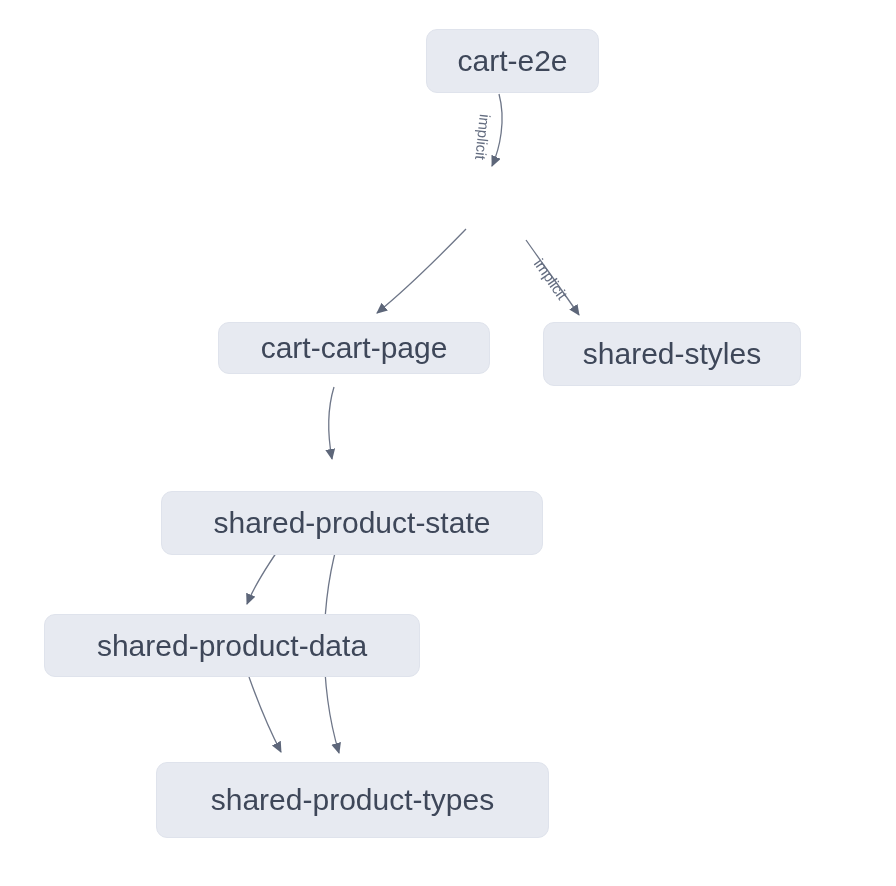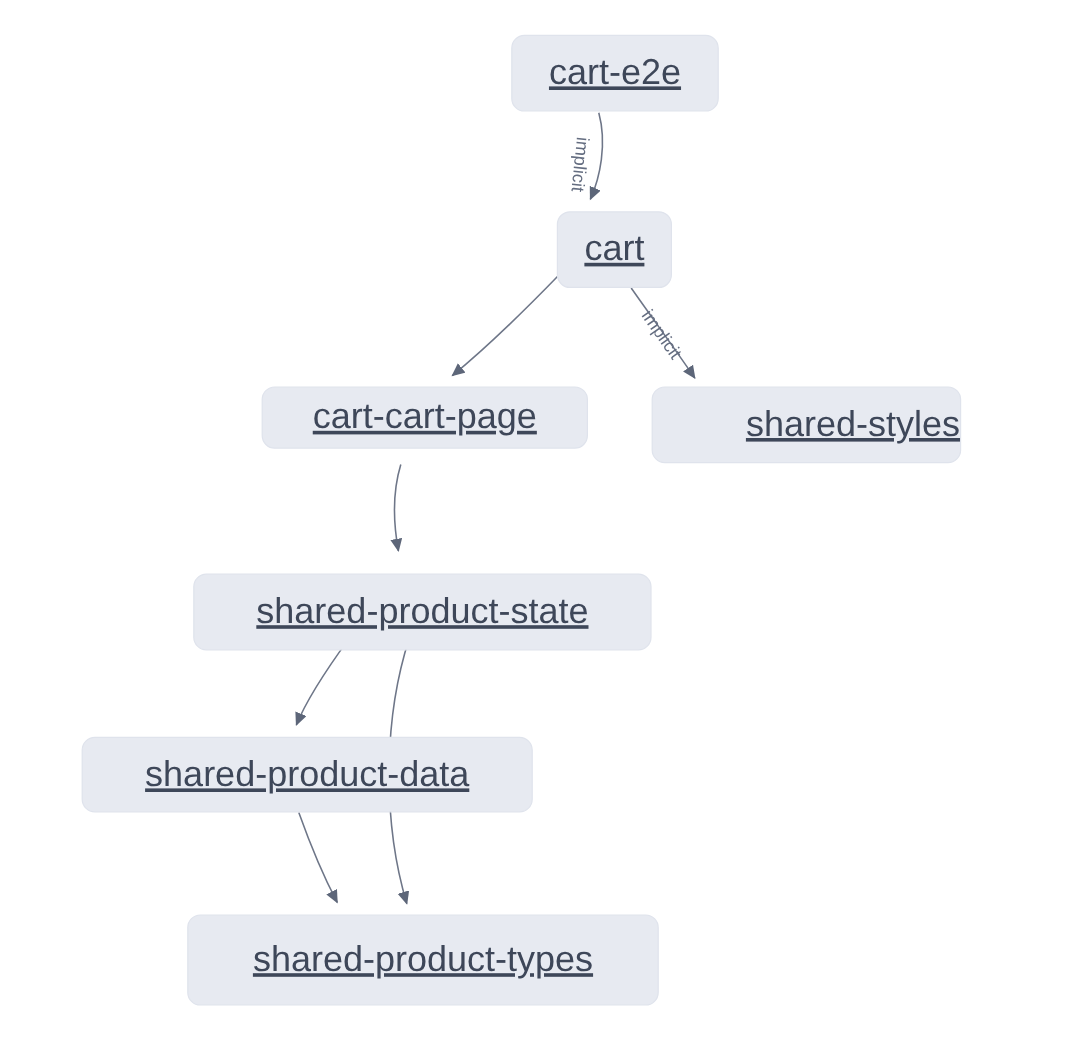--- a/index.html
+++ b/index.html
@@ -29,21 +29,20 @@
     border-radius: 11px;
     display: flex;
     align-items: center;
     justify-content: center;
     color: #3e4759;
     font-size: 30px;
     line-height: 1;
     white-space: nowrap;
     box-sizing: border-box;
     cursor: pointer;
-    text-decoration: underline;
   }
   .edge-label {
     position: absolute;
     z-index: 1;
     font-size: 15px;
     color: #646d80;
     white-space: nowrap;
     pointer-events: none;
   }
   .edge-label.vertical {
@@ -79,37 +78,34 @@
     </g>
   </svg>
 
   <div class="edge-label vertical">implicit</div>
   <div class="edge-label diagonal">implicit</div>
 
   <div class="node" style="left:426px; top:29px; width:173px; height:64px;">
     <span>cart-e2e</span>
   </div>
 
-  <div class="node" style="left:464px; top:176px; width:96px; height:64px;">
-    <span>cart</span>
-  </div>
 
   <div class="node" style="left:218px; top:322px; width:272px; height:52px;">
     <span>cart-cart-page</span>
   </div>
 
-  <div class="node" style="left:543px; top:322px; width:258px; height:64px;justify-content:flex-end;">
+  <div class="node" style="left:543px; top:322px; width:258px; height:64px;">
     <span>shared-styles</span>
   </div>
 
-  <div class="node" style="left:161px; top:478px; width:382px; height:64px;justify-content:center;">
+  <div class="node" style="left:161px; top:491px; width:382px; height:64px;justify-content:center;">
     <span>shared-product-state</span>
   </div>
 
-  <div class="node" style="left:44px; top:614px; width:376px; height:63px;margin-left:24px;">
+  <div class="node" style="left:44px; top:614px; width:376px; height:63px;">
     <span>shared-product-data</span>
   </div>
 
   <div class="node" style="left:156px; top:762px; width:393px; height:76px;">
     <span>shared-product-types</span>
   </div>
 
 </div>
 
 </body></html>

